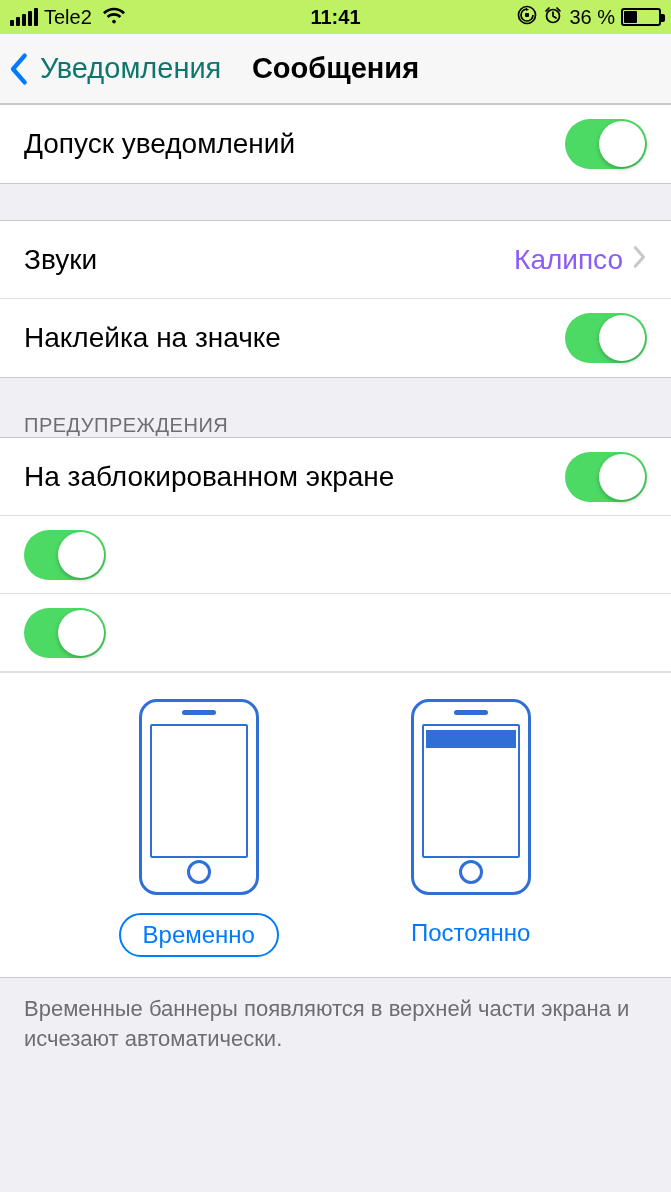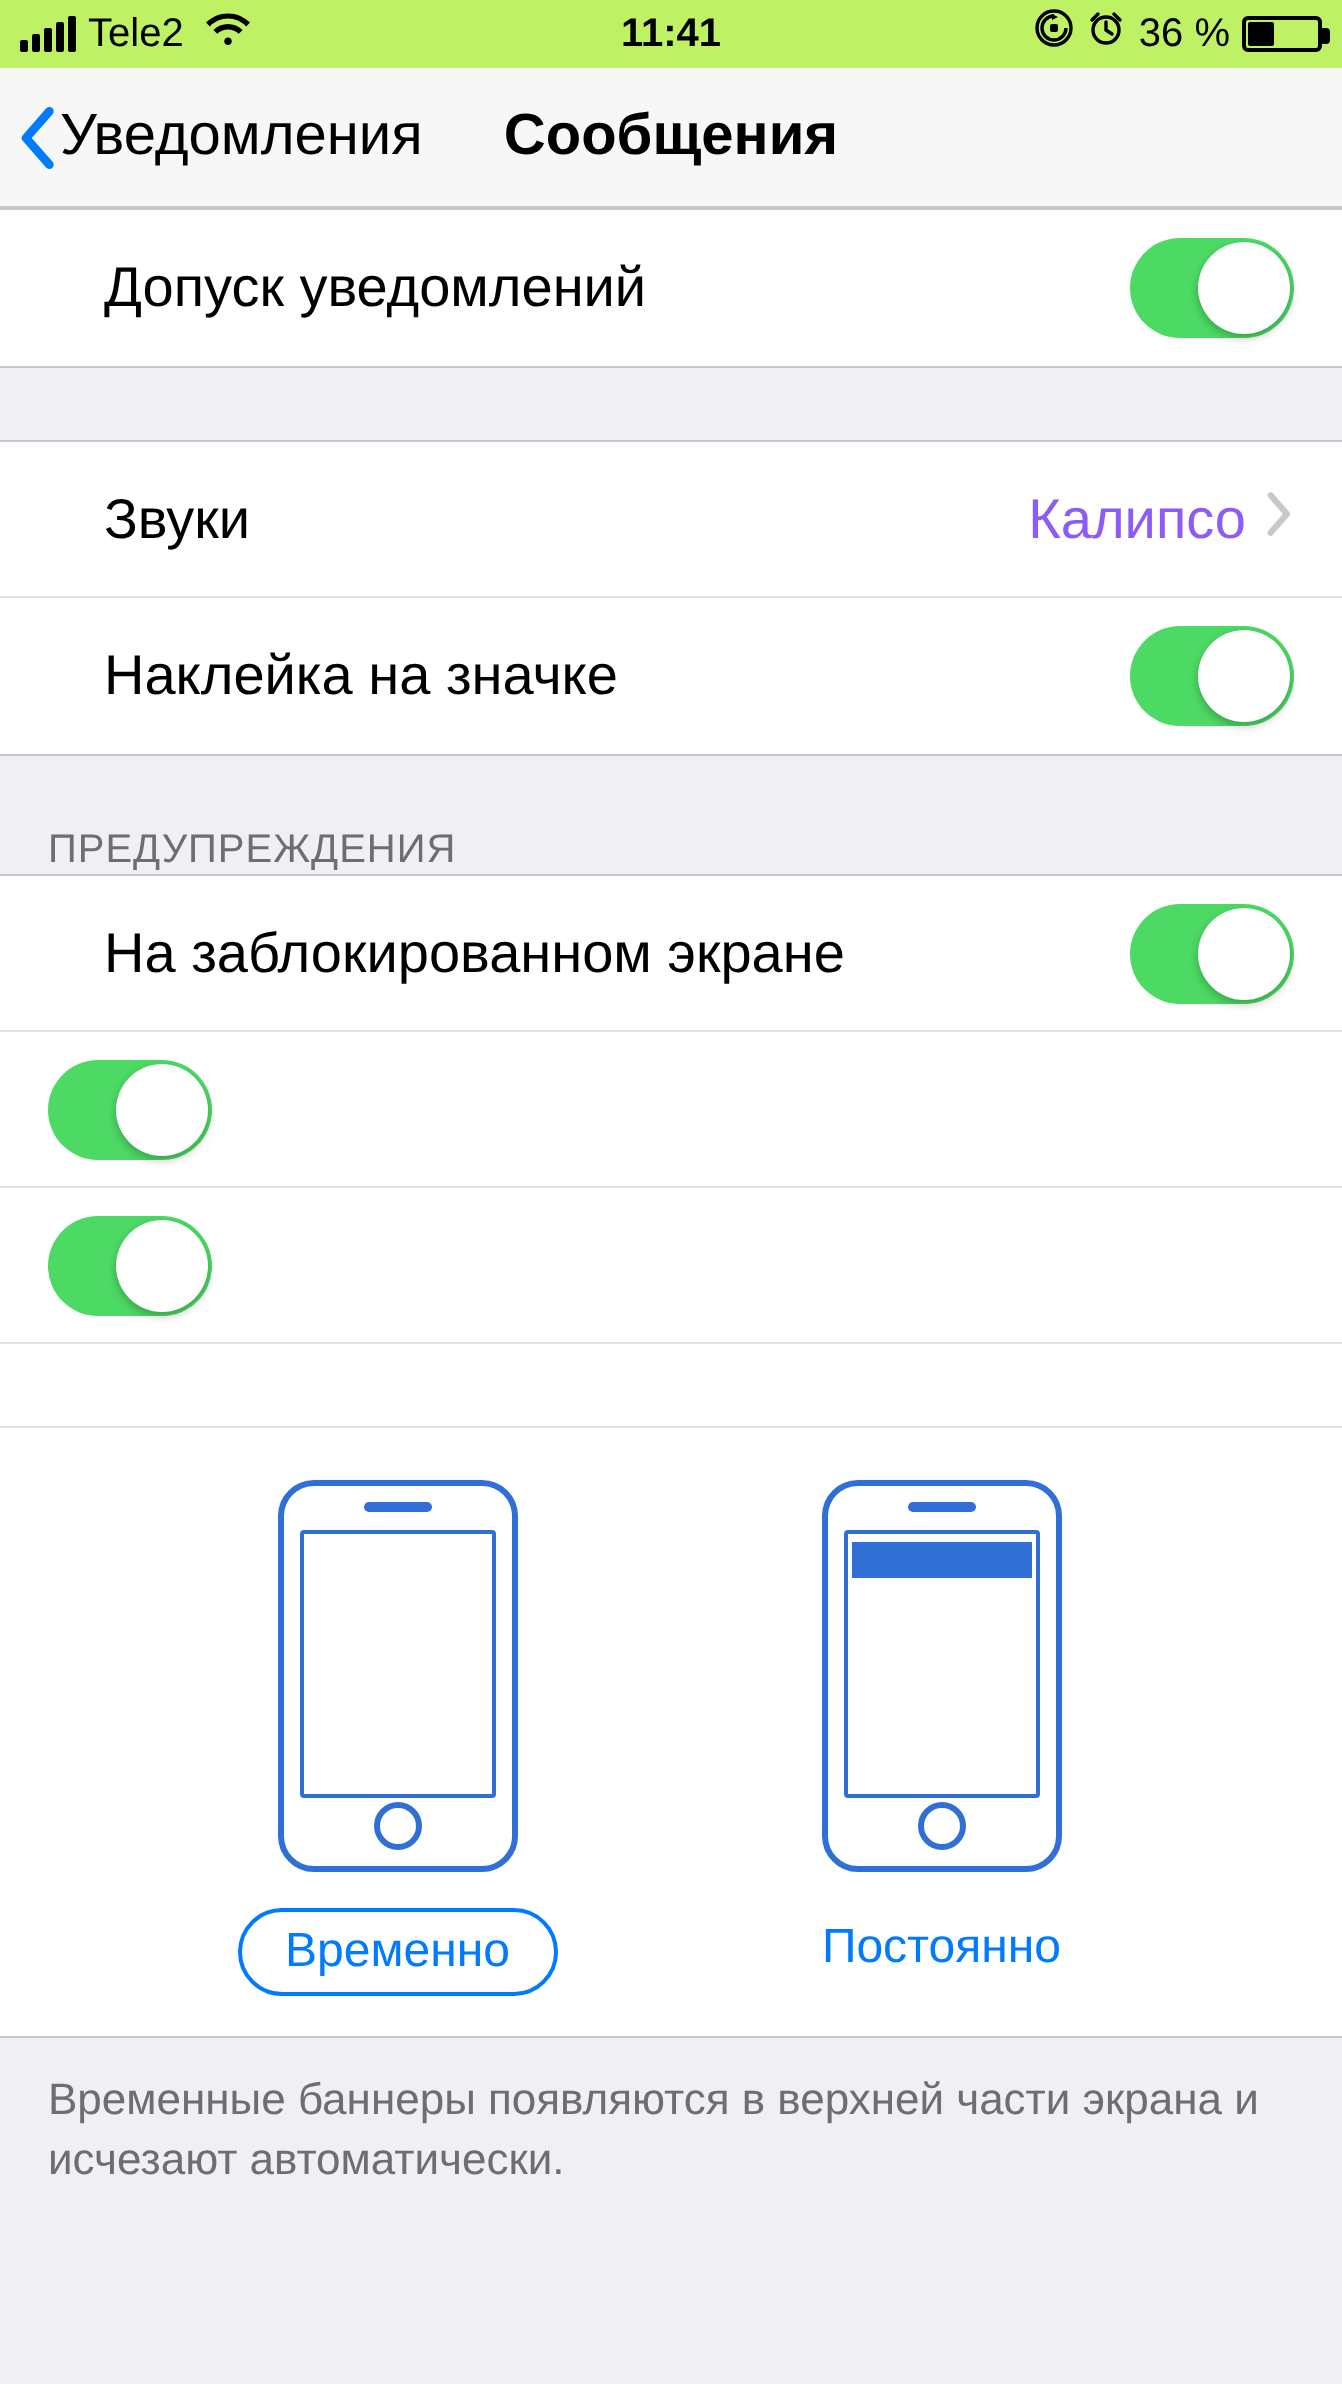--- a/index.html
+++ b/index.html
@@ -49,60 +49,60 @@
   .nav-bar {
     height: 70px;
     background: #f7f7f8;
     border-bottom: 1px solid #c8c7cc;
     display: flex;
     align-items: center;
     position: relative;
     padding: 0 8px;
   }
   .back-btn {
-    display:flex;align-items:center;color:#000000;font-size:29px;gap:2px;
+    display:flex;align-items:center;color:#0f766e;font-size:29px;gap:12px;
     cursor:pointer;
   }
   .nav-title {
     position:absolute;left:50%;transform:translateX(-50%);
     font-size:29px;font-weight:700;
   }
 
   
   .group      { background:#fff; }
   .group.mt   { margin-top: 36px; }
   .section-header{
     font-size:20px;color:#6d6d72;padding:36px 24px 0;letter-spacing:0.5px;
   }
   .row {
     min-height:78px;display:flex;align-items:center;
     padding:0 24px;font-size:28px;
     border-bottom:1px solid #e0e0e2;
   }
   .row:last-child{border-bottom:none;}
   .row.borderless{border-bottom:1px solid #e0e0e2;}
-  .row .label{flex:1;margin-left:28px;}
+  .row .label{flex:1;}
   .row .value{color:#8b5cf6;font-size:28px;margin-right:10px;}
   .chevron{color:#c7c7cc;}
 
   
   .toggle{
     width:82px;height:50px;border-radius:25px;position:relative;
     background:#4cd964;cursor:pointer;
   }
   .toggle .knob{
     position:absolute;right:2px;top:2px;width:46px;height:46px;border-radius:50%;
     background:#fff;box-shadow:0 2px 4px rgba(0,0,0,0.25);
   }
 
   
   .banner-picker{
     background:#fff;padding:26px 0 20px;
     border-top:1px solid #e0e0e2;
-    display:flex;justify-content:center;gap:110px;margin-top:41px;
+    display:flex;justify-content:center;gap:110px;
   }
   .banner-opt{display:flex;flex-direction:column;align-items:center;gap:18px;cursor:pointer;}
   .phone{
     width:120px;height:196px;border:3px solid #2f6fd6;border-radius:18px;
     position:relative;background:#fff;
   }
   .phone::before{
     content:"";position:absolute;left:50%;transform:translateX(-50%);
     top:8px;width:34px;height:5px;border-radius:3px;background:#2f6fd6;
   }

